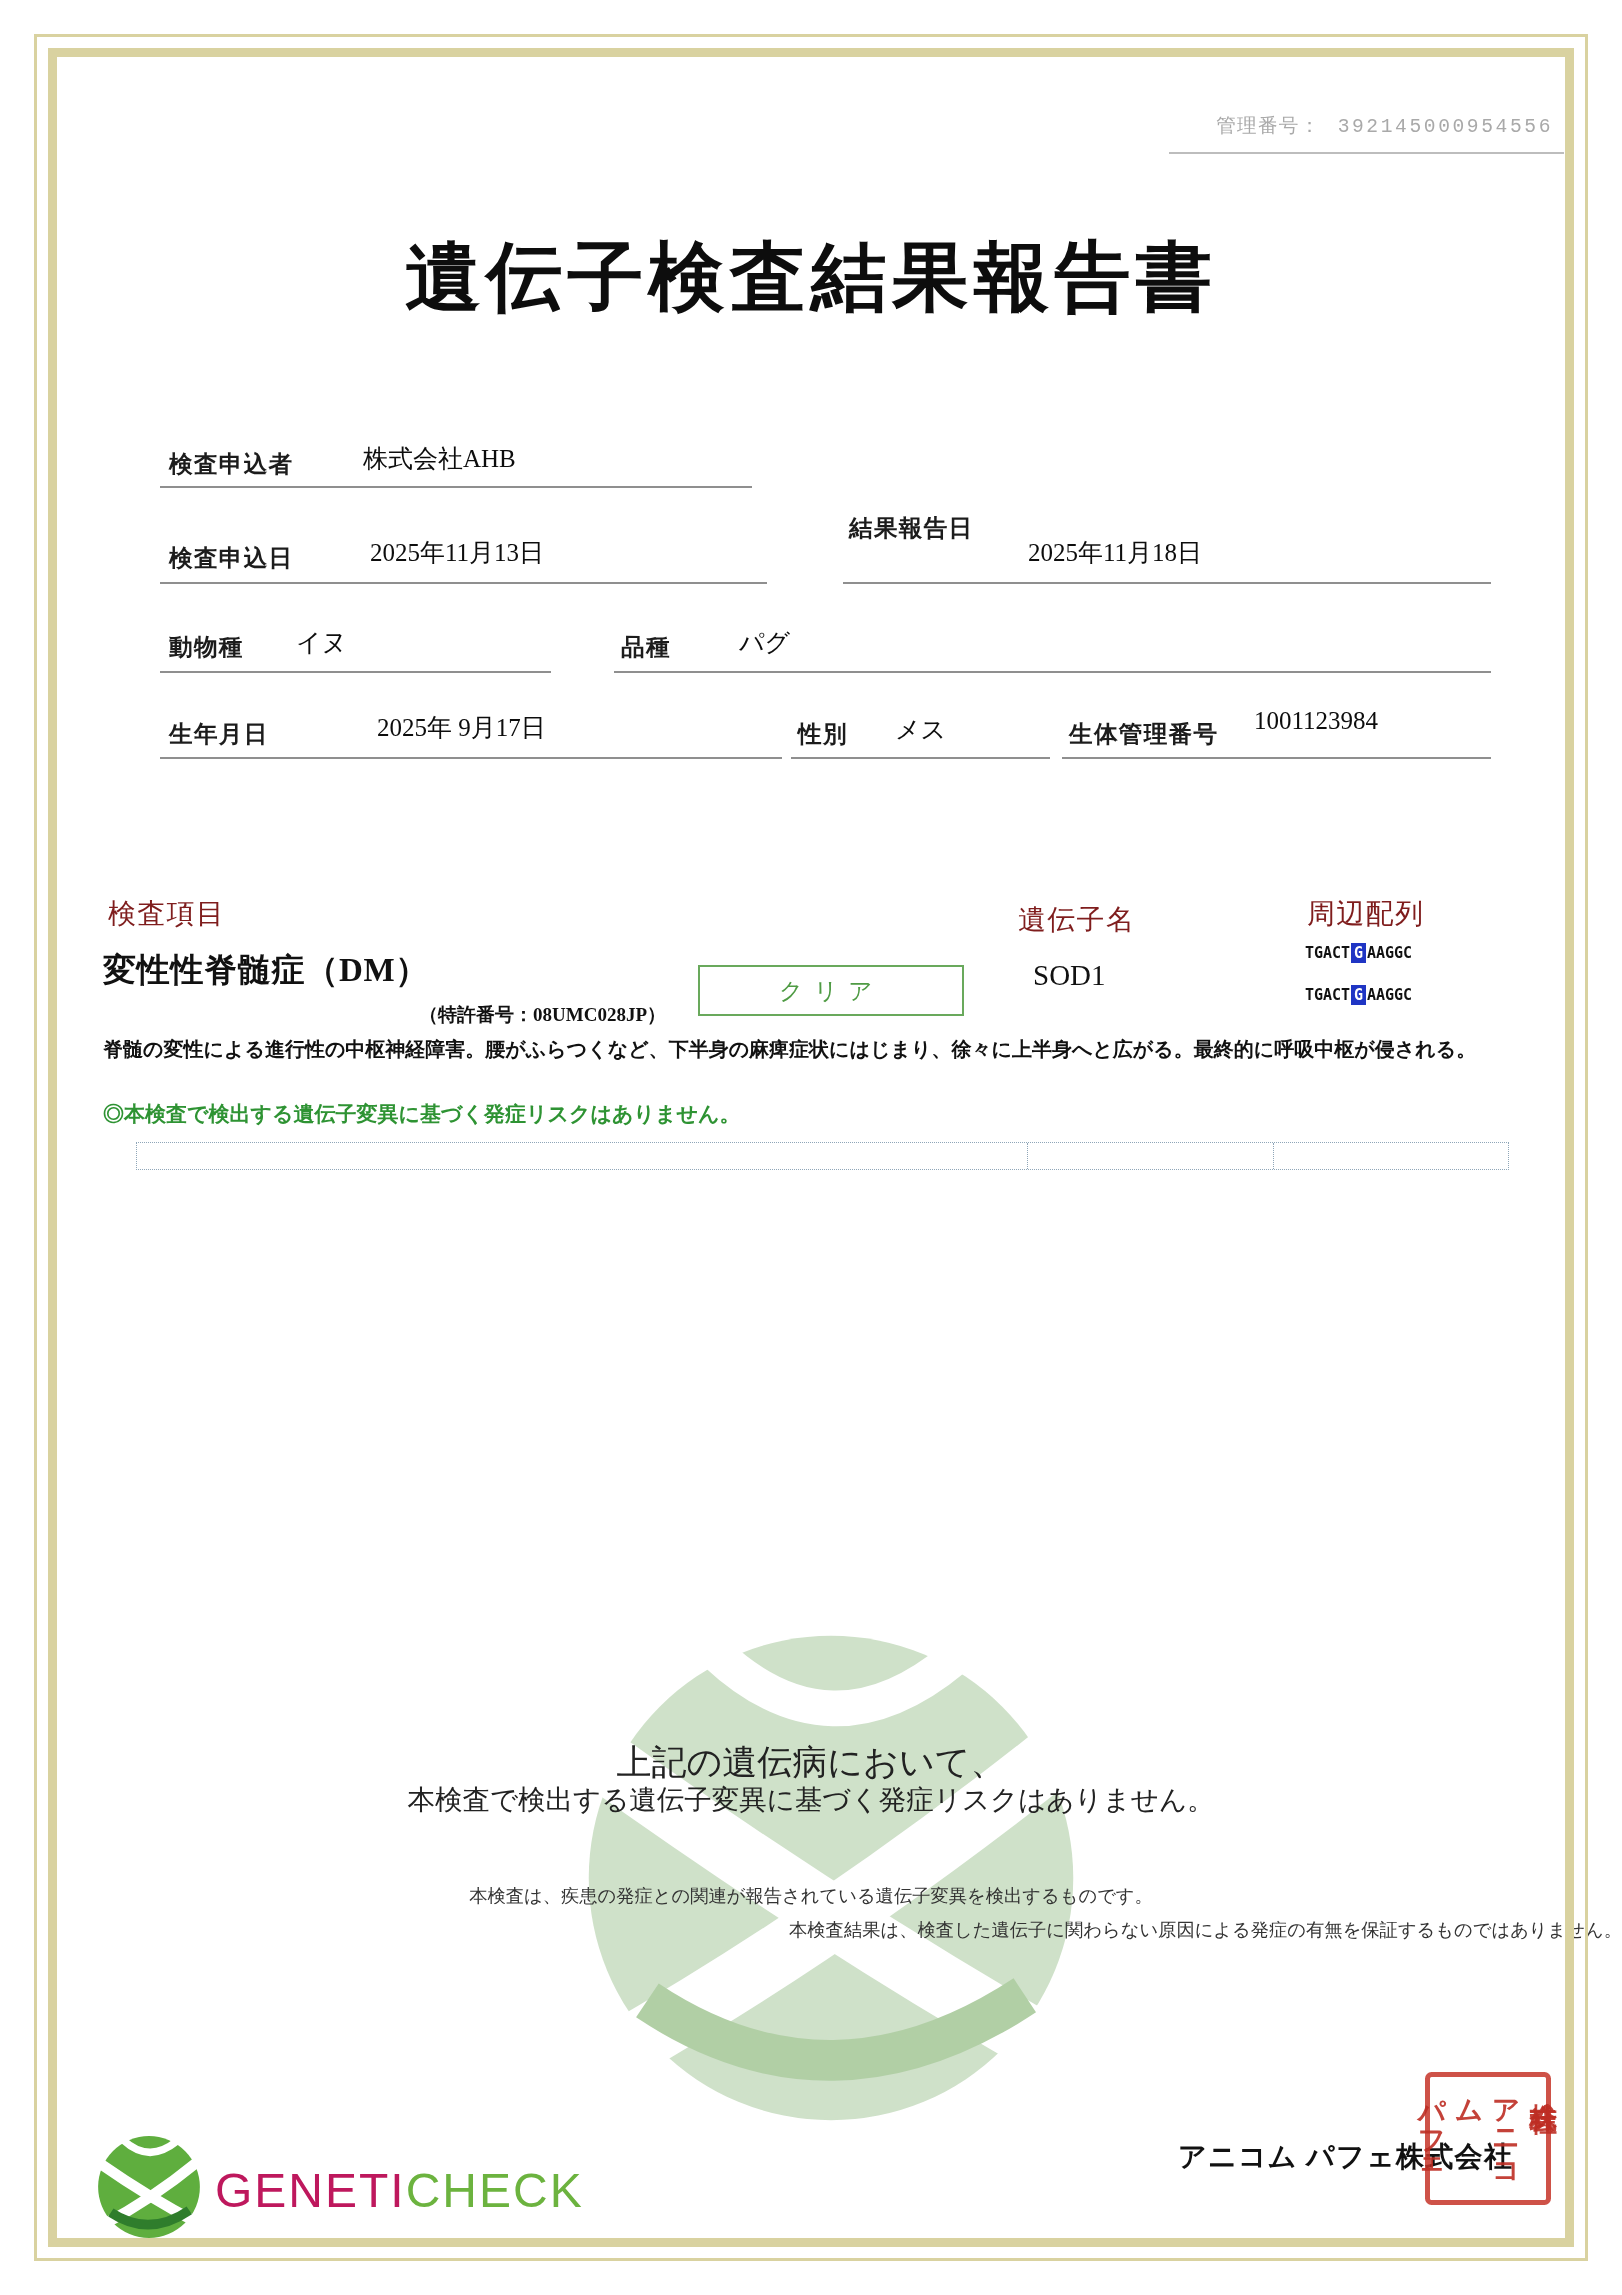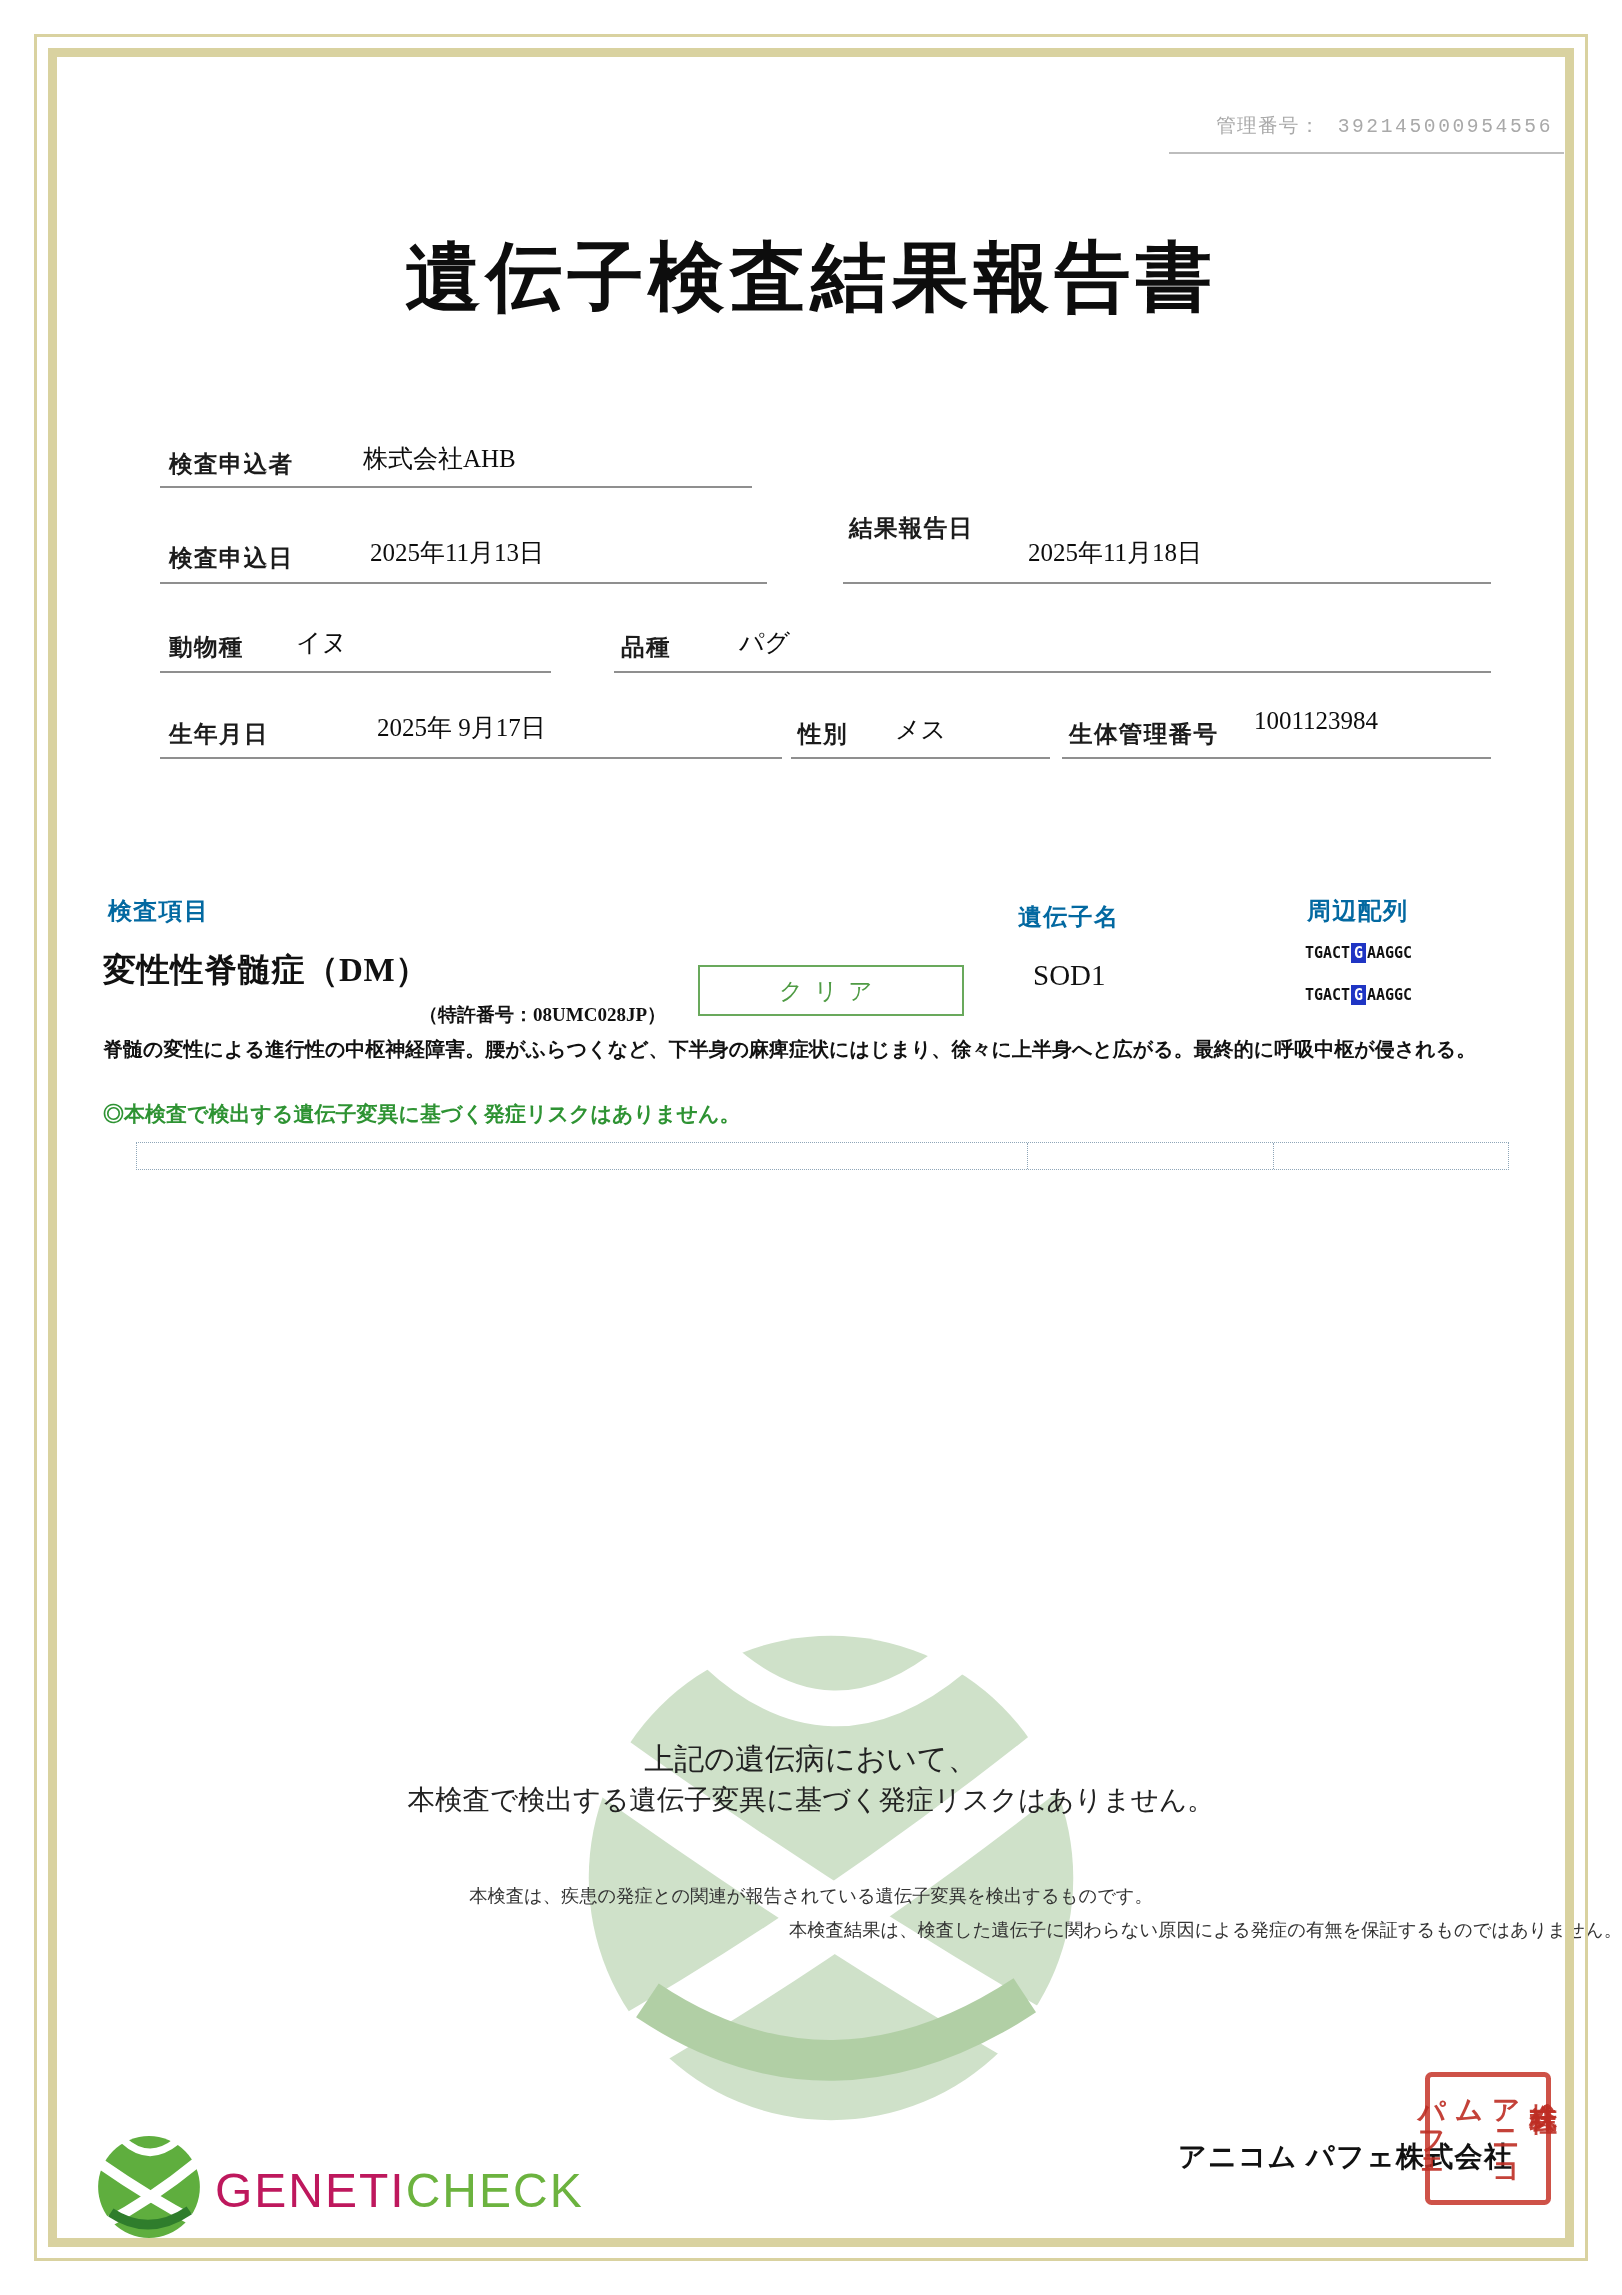--- a/index.html
+++ b/index.html
@@ -21,21 +21,21 @@
   
   .title { position:absolute; top:208px; left:0; width:100%; text-align:center;
            font-size:76px; font-weight:bold; letter-spacing:5.2px; color:#0d0d0d; }
 
   
   .f-label { position:absolute; font-size:23.6px; font-weight:bold; color:#1c1c1c; letter-spacing:1.3px; }
   .f-value { position:absolute; font-size:25px; color:#0d0d0d; }
   .u-line  { position:absolute; height:0; border-bottom:2px solid #8f8f8f; }
 
   
-  .col-head { position:absolute; font-size:24px; font-weight:bold; color:#0369a1; letter-spacing:1.3px; }
+  .col-head { position:absolute; font-size:28px; font-weight:normal; color:#7f1d1d; letter-spacing:1.3px; }
   .disease  { position:absolute; left:103px; top:929px; font-size:33px; font-weight:bold; letter-spacing:0.7px; }
   .patent   { position:absolute; left:419px; top:983px; font-size:19px; font-weight:bold; }
   .clear-box{ position:absolute; left:698px; top:946px; width:262px; height:47px;
               border:2px solid #6aა; border:2px solid #69a95c; display:flex; align-items:center; justify-content:center;
               color:#4f9b44; font-size:23.6px; letter-spacing:10.5px;
               font-family:"Liberation Sans", sans-serif; }
   .gene     { position:absolute; left:1033px; top:940px; font-size:29px; }
   .seq      { position:absolute; left:1305px; font-family:"DejaVu Sans Mono", monospace;
               font-size:15px; font-weight:bold; color:#111; white-space:nowrap; }
   .allele   { background:#1f35c4; color:#ffffff; padding:0.7px 2.6px; margin:0 1.3px; font-weight:bold; }
@@ -45,21 +45,21 @@
 
   .dotted-row { position:absolute; left:136px; top:1123px; width:1373px; height:27.5px;
                 border:1.3px dotted #8fa6b8; box-sizing:border-box; }
   .dotted-div { position:absolute; top:0; height:100%; border-left:1.3px dotted #8fa6b8; }
 
   
   .watermark { position:absolute; left:576px; top:1623px; width:510px; height:510px; z-index:1; opacity:0.85; }
 
   
   .sum1 { position:absolute; top:1720px; left:0; width:100%; text-align:center;
-          font-family:"Liberation Sans", sans-serif; font-size:30px; color:#222; }
+          font-family:"Liberation Sans", sans-serif; font-size:35px; color:#222; }
   .sum2 { position:absolute; top:1763px; left:0; width:100%; text-align:center;
           font-family:"Liberation Sans", sans-serif; font-size:27.5px; color:#222; }
   .note1 { position:absolute; top:1864px; left:0; width:100%; text-align:center;
            font-family:"Liberation Sans", sans-serif; font-size:18.3px; color:#333; }
   .note2 { position:absolute; top:1898px; left:0; width:100%; text-align:right;
            font-family:"Liberation Sans", sans-serif; font-size:18.3px; color:#333; }
 
   
   .logo { position:absolute; left:96px; top:2115px; width:458px; height:111px; }
   .logo-icon { position:absolute; left:0; top:0; width:106px; height:106px; }

